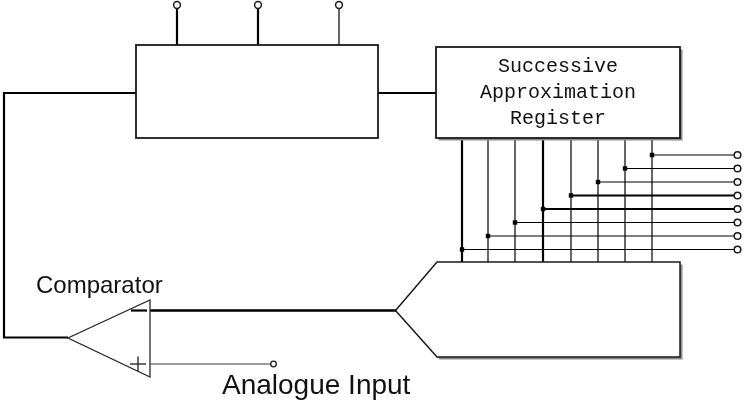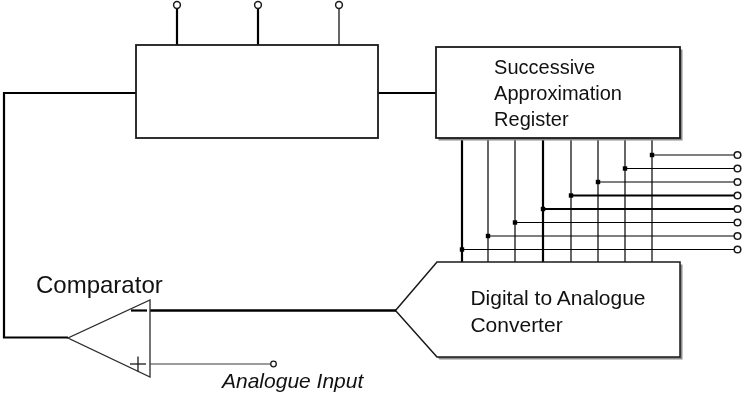--- a/index.html
+++ b/index.html
@@ -15,29 +15,31 @@
   .label {
     position: absolute;
     color: #111111;
     font-family: "Liberation Sans", "DejaVu Sans", sans-serif;
     -webkit-font-smoothing: antialiased;
   }
   .boxlabel {
     display: flex;
     align-items: center;
     justify-content: center;
+    text-align: center;
+    font-family: Liberation Mono, monospace;
   }
   .pre { white-space: pre-line; }
   .nowrap { white-space: nowrap; }
 
   #control-logic-label { left: 137px; top: 46px;  width: 240px; height: 91px; font-size: 21px; }
   #sar-label           { left: 437px; top: 48px;  width: 242px; height: 89px; font-size: 20px; line-height: 26px; }
   #dac-label           { left: 437px; top: 266px; width: 242px; height: 89px; font-size: 21px; line-height: 27px; }
   #comparator-label    { left: 36px;  top: 271px; font-size: 24px; }
-  #analogue-input-label{ left: 222px; top: 369px; font-size: 21px; font-style: italic; }
+  #analogue-input-label{ left: 222px; top: 369px; font-size: 28px; }
 </style>
 </head>
 <body>
 
 <div id="stage">
 
   <svg width="750" height="401" viewBox="0 0 750 401">
 
     <g stroke="#000000" fill="none">
       <line x1="177" y1="7" x2="177" y2="46" stroke-width="2.2"></line>
@@ -113,20 +115,18 @@
 
     <line x1="150" y1="364" x2="270.5" y2="364" stroke="#3a3a3a" stroke-width="1.1"></line>
     <circle cx="273.5" cy="364" r="2.8" fill="#ffffff" stroke="#1a1a1a" stroke-width="1.3"></circle>
   </svg>
 
 
   <div id="sar-label" class="label boxlabel pre">Successive
 Approximation
 Register</div>
 
-  <div id="dac-label" class="label boxlabel pre">Digital to Analogue
-Converter</div>
 
   <div id="comparator-label" class="label nowrap">Comparator</div>
 
   <div id="analogue-input-label" class="label nowrap">Analogue Input</div>
 
 </div>
 
 </body></html>

